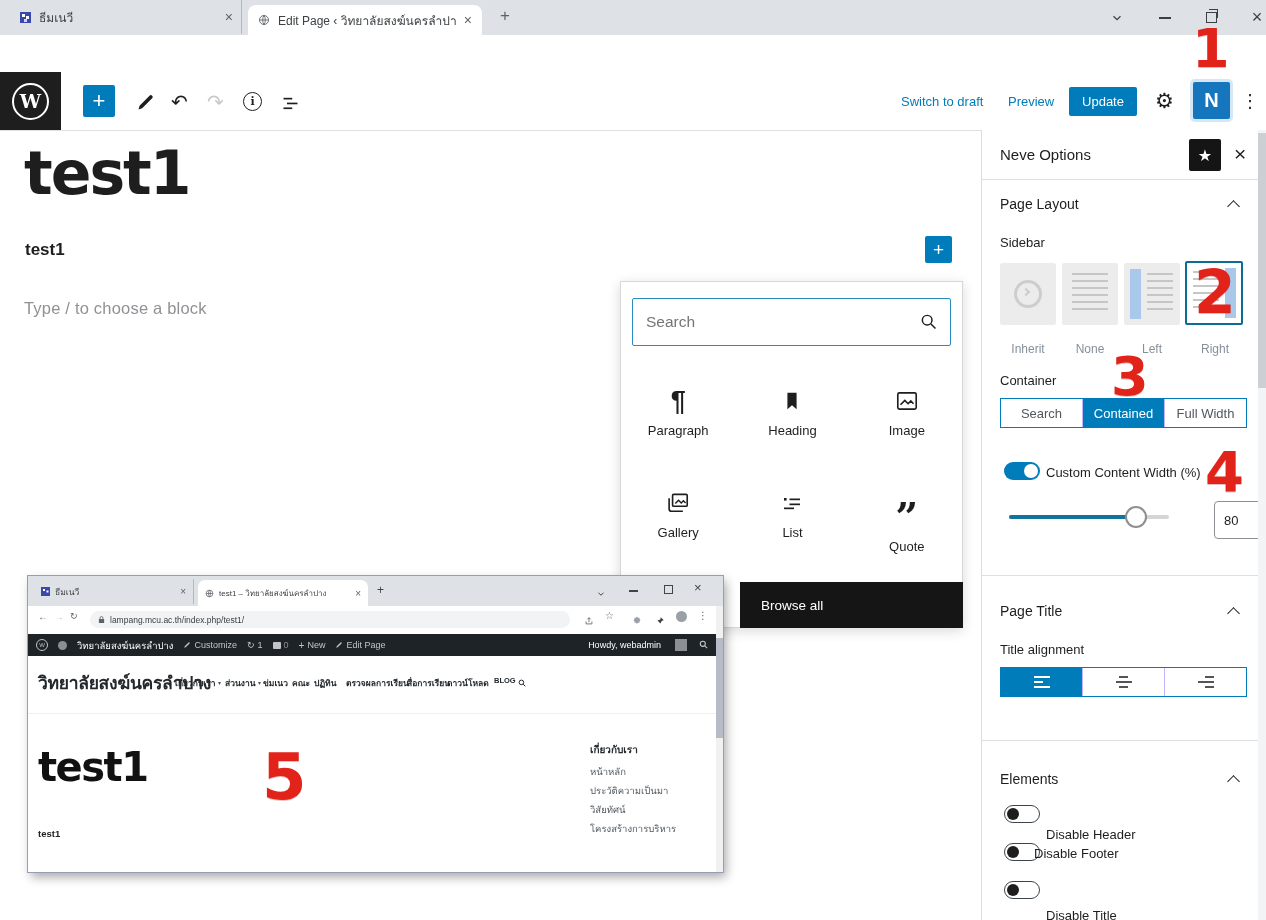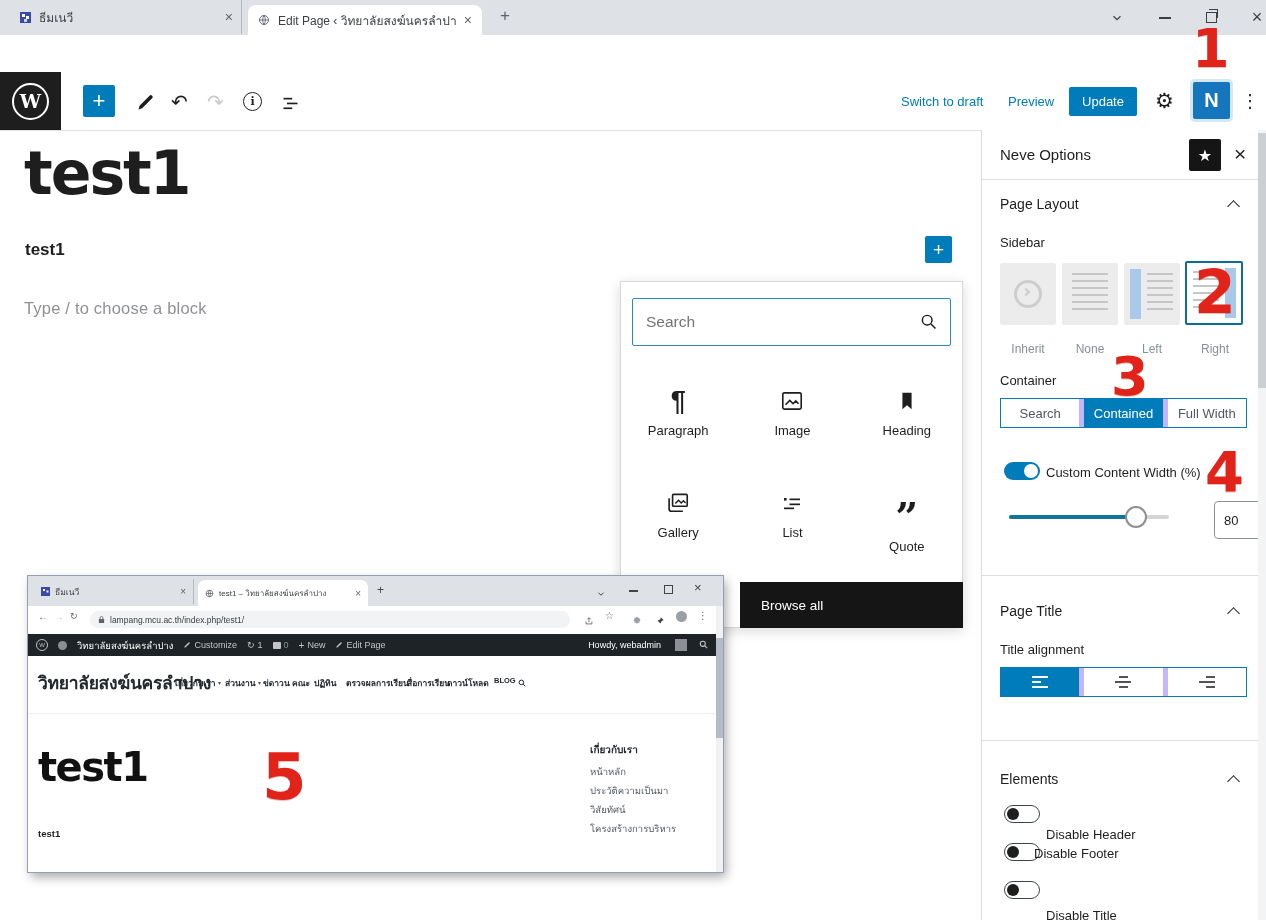--- a/index.html
+++ b/index.html
@@ -83,21 +83,21 @@
   .panel-x{position:absolute;left:252px;top:12px;font-size:21px;color:#1e1e1e;}
   .sect-title{position:absolute;font-size:14px;font-weight:500;color:#1e1e1e;}
   .chev-up{position:absolute;width:8px;height:8px;border-left:1.7px solid #1e1e1e;border-top:1.7px solid #1e1e1e;transform:rotate(45deg);}
   .ctl-label{position:absolute;font-size:13px;color:#1e1e1e;}
   .lay-card{position:absolute;width:56px;height:62px;background:#ececec;border-radius:2px;}
   .lay-lines{position:absolute;background:repeating-linear-gradient(#c6c6c6 0 2px,transparent 2px 7px);}
   .lay-stripe{position:absolute;width:11px;height:50px;top:6px;background:#a9c8ea;}
   .lay-card-sel{position:absolute;left:203px;top:131px;width:58px;height:64px;background:#fff;border:2px solid #0c6d95;border-radius:2px;box-sizing:border-box;}
   .lay-label{position:absolute;top:212px;transform:translateX(-50%);font-size:12px;color:#85909b;}
   .seg-group{position:absolute;display:flex;border:1px solid #007cba;box-sizing:border-box;background:#fff;}
-  .seg{flex:1;display:flex;align-items:center;justify-content:center;font-size:13px;color:#50575e;border-left:5px solid #c4b5fd;}
+  .seg{flex:1;display:flex;align-items:center;justify-content:center;font-size:13px;color:#50575e;border-left:1px solid #c4b5fd;}
   .seg:first-child{border-left:none;}
   .seg.sel{background:#007cba;color:#fff;}
   .toggle-on{position:absolute;width:36px;height:18px;border-radius:9px;background:#007cba;}
   .toggle-on::after{content:"";position:absolute;right:2px;top:2px;width:14px;height:14px;border-radius:50%;background:#fff;}
   .toggle-off{position:absolute;width:36px;height:18px;border-radius:9px;background:#fff;border:1.3px solid #3c434a;box-sizing:border-box;}
   .toggle-off::after{content:"";position:absolute;left:2px;top:1.7px;width:12px;height:12px;border-radius:50%;background:#1e1e1e;}
   .divider{position:absolute;left:0;width:100%;border-top:1px solid #e0e0e0;}
   .bars{display:flex;flex-direction:column;gap:3px;}
   .bars span{display:block;height:2px;background:#555;}
   .num-box{position:absolute;left:209px;top:371px;width:52px;height:38px;padding-left:23px;}
@@ -205,34 +205,34 @@
             <line x1="14.8" y1="14.8" x2="20" y2="20"></line>
           </svg></span>
     </div>
     <div class="blk-row" style="top:104px;">
       <div class="blk-item">
         <span class="blk-ico" style="font-size:27px;font-weight:700;">¶</span>
         <span class="blk-label">Paragraph</span>
       </div>
       <div class="blk-item">
         <span class="blk-ico">
+            <svg width="22" height="22" viewBox="0 0 24 24">
+              <path d="M7 3h10v18l-5-4.5L7 21z" fill="#1e1e1e"></path>
+            </svg>
+          </span>
+        <span class="blk-label">Heading</span>
+      </div>
+      <div class="blk-item">
+        <span class="blk-ico">
             <svg width="26" height="26" viewBox="0 0 24 24">
               <rect x="3.5" y="4.5" width="17" height="15" rx="1.5" fill="none" stroke="#1e1e1e" stroke-width="1.5"></rect>
               <path d="M6 15.5l4-4 3 3 2.5-2.5 2.5 2.5" fill="none" stroke="#1e1e1e" stroke-width="1.5"></path>
             </svg>
           </span>
         <span class="blk-label">Image</span>
-      </div>
-      <div class="blk-item">
-        <span class="blk-ico">
-            <svg width="22" height="22" viewBox="0 0 24 24">
-              <path d="M7 3h10v18l-5-4.5L7 21z" fill="#1e1e1e"></path>
-            </svg>
-          </span>
-        <span class="blk-label">Heading</span>
       </div>
     </div>
     <div class="blk-row" style="top:206px;">
       <div class="blk-item">
         <span class="blk-ico">
             <svg width="26" height="26" viewBox="0 0 24 24">
               <rect x="7" y="4" width="13.5" height="11" rx="1" fill="none" stroke="#1e1e1e" stroke-width="1.5"></rect>
               <path d="M9.5 12.5l3-3 2.5 2.5 2-2 2 2" stroke="#1e1e1e" fill="none" stroke-width="1.3"></path>
               <path d="M3.8 7.5v10c0 1.2.9 2.1 2.1 2.1H16.5" fill="none" stroke="#1e1e1e" stroke-width="1.5"></path>
             </svg>
@@ -342,21 +342,21 @@
       <span style="position:absolute;right:36px;top:5px;width:12px;height:12px;background:#8c8f94;"></span>
       <span style="position:absolute;right:14px;top:5px;"><svg width="11" height="11" viewBox="0 0 24 24" fill="none" stroke="#c3c4c7" stroke-width="2.4">
             <circle cx="10.5" cy="10.5" r="5.5"></circle>
             <line x1="14.8" y1="14.8" x2="20" y2="20"></line>
           </svg></span>
     </div>
     <div class="pv-siteheader">
       <span class="pv-logo">วิทยาลัยสงฆ์นครลำปาง</span>
       <span class="pv-nav" style="left:147px;"><span>เกี่ยวกับเรา</span> <span class="mini-caret">▾</span></span>
       <span class="pv-nav" style="left:197px;"><span>ส่วนงาน</span> <span class="mini-caret">▾</span></span>
-      <span class="pv-nav" style="left:235px;">ข่ดาวน</span>
+      <span class="pv-nav" style="left:235px;">ข่มเนว</span>
       <span class="pv-nav" style="left:264px;">คณะ</span>
       <span class="pv-nav" style="left:286px;">ปฏิทิน</span>
       <span class="pv-nav" style="left:318px;">ตรวจผลการเรียน</span>
       <span class="pv-nav" style="left:379px;">สื่อการเรียน</span>
       <span class="pv-nav" style="left:419px;">ดาวน์โหลด</span>
       <span class="pv-nav" style="left:466px;font-size:7.5px;font-weight:700;">BLOG</span>
       <span class="abs" style="left:489px;top:18px;"><svg width="10" height="10" viewBox="0 0 24 24" fill="none" stroke="#23282d" stroke-width="2.4">
             <circle cx="10.5" cy="10.5" r="5.5"></circle>
             <line x1="14.8" y1="14.8" x2="20" y2="20"></line>
           </svg></span>

